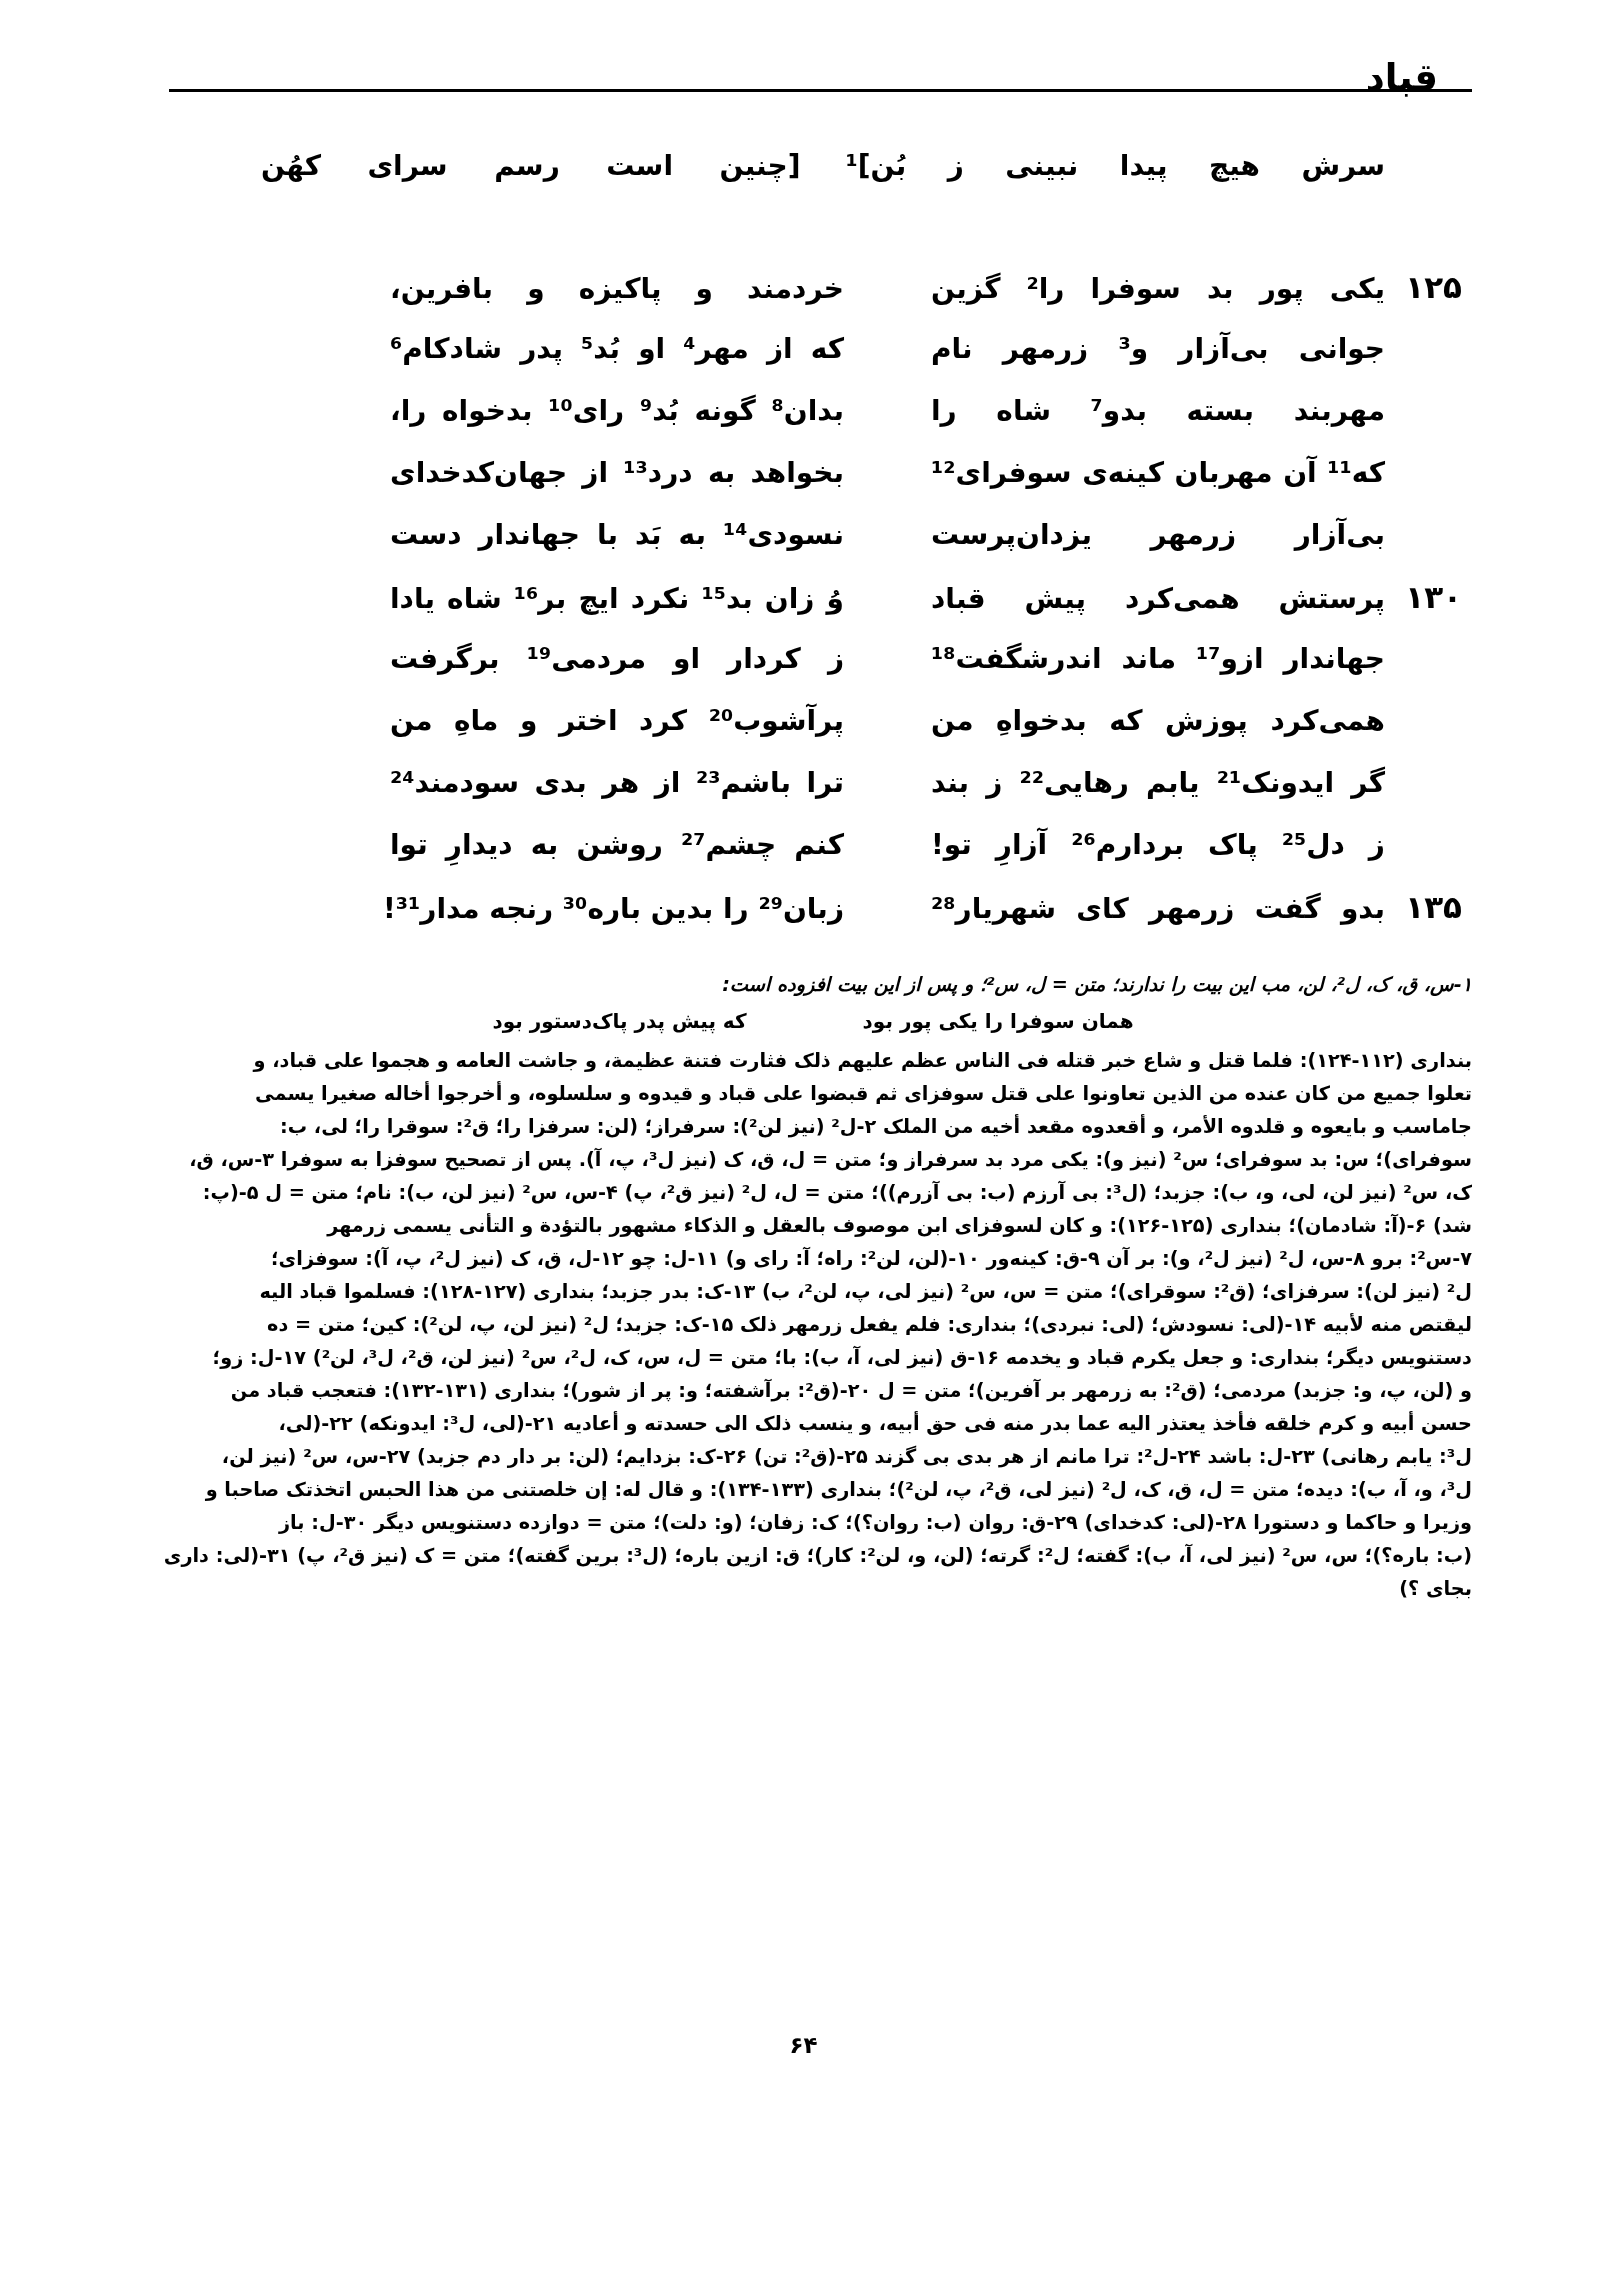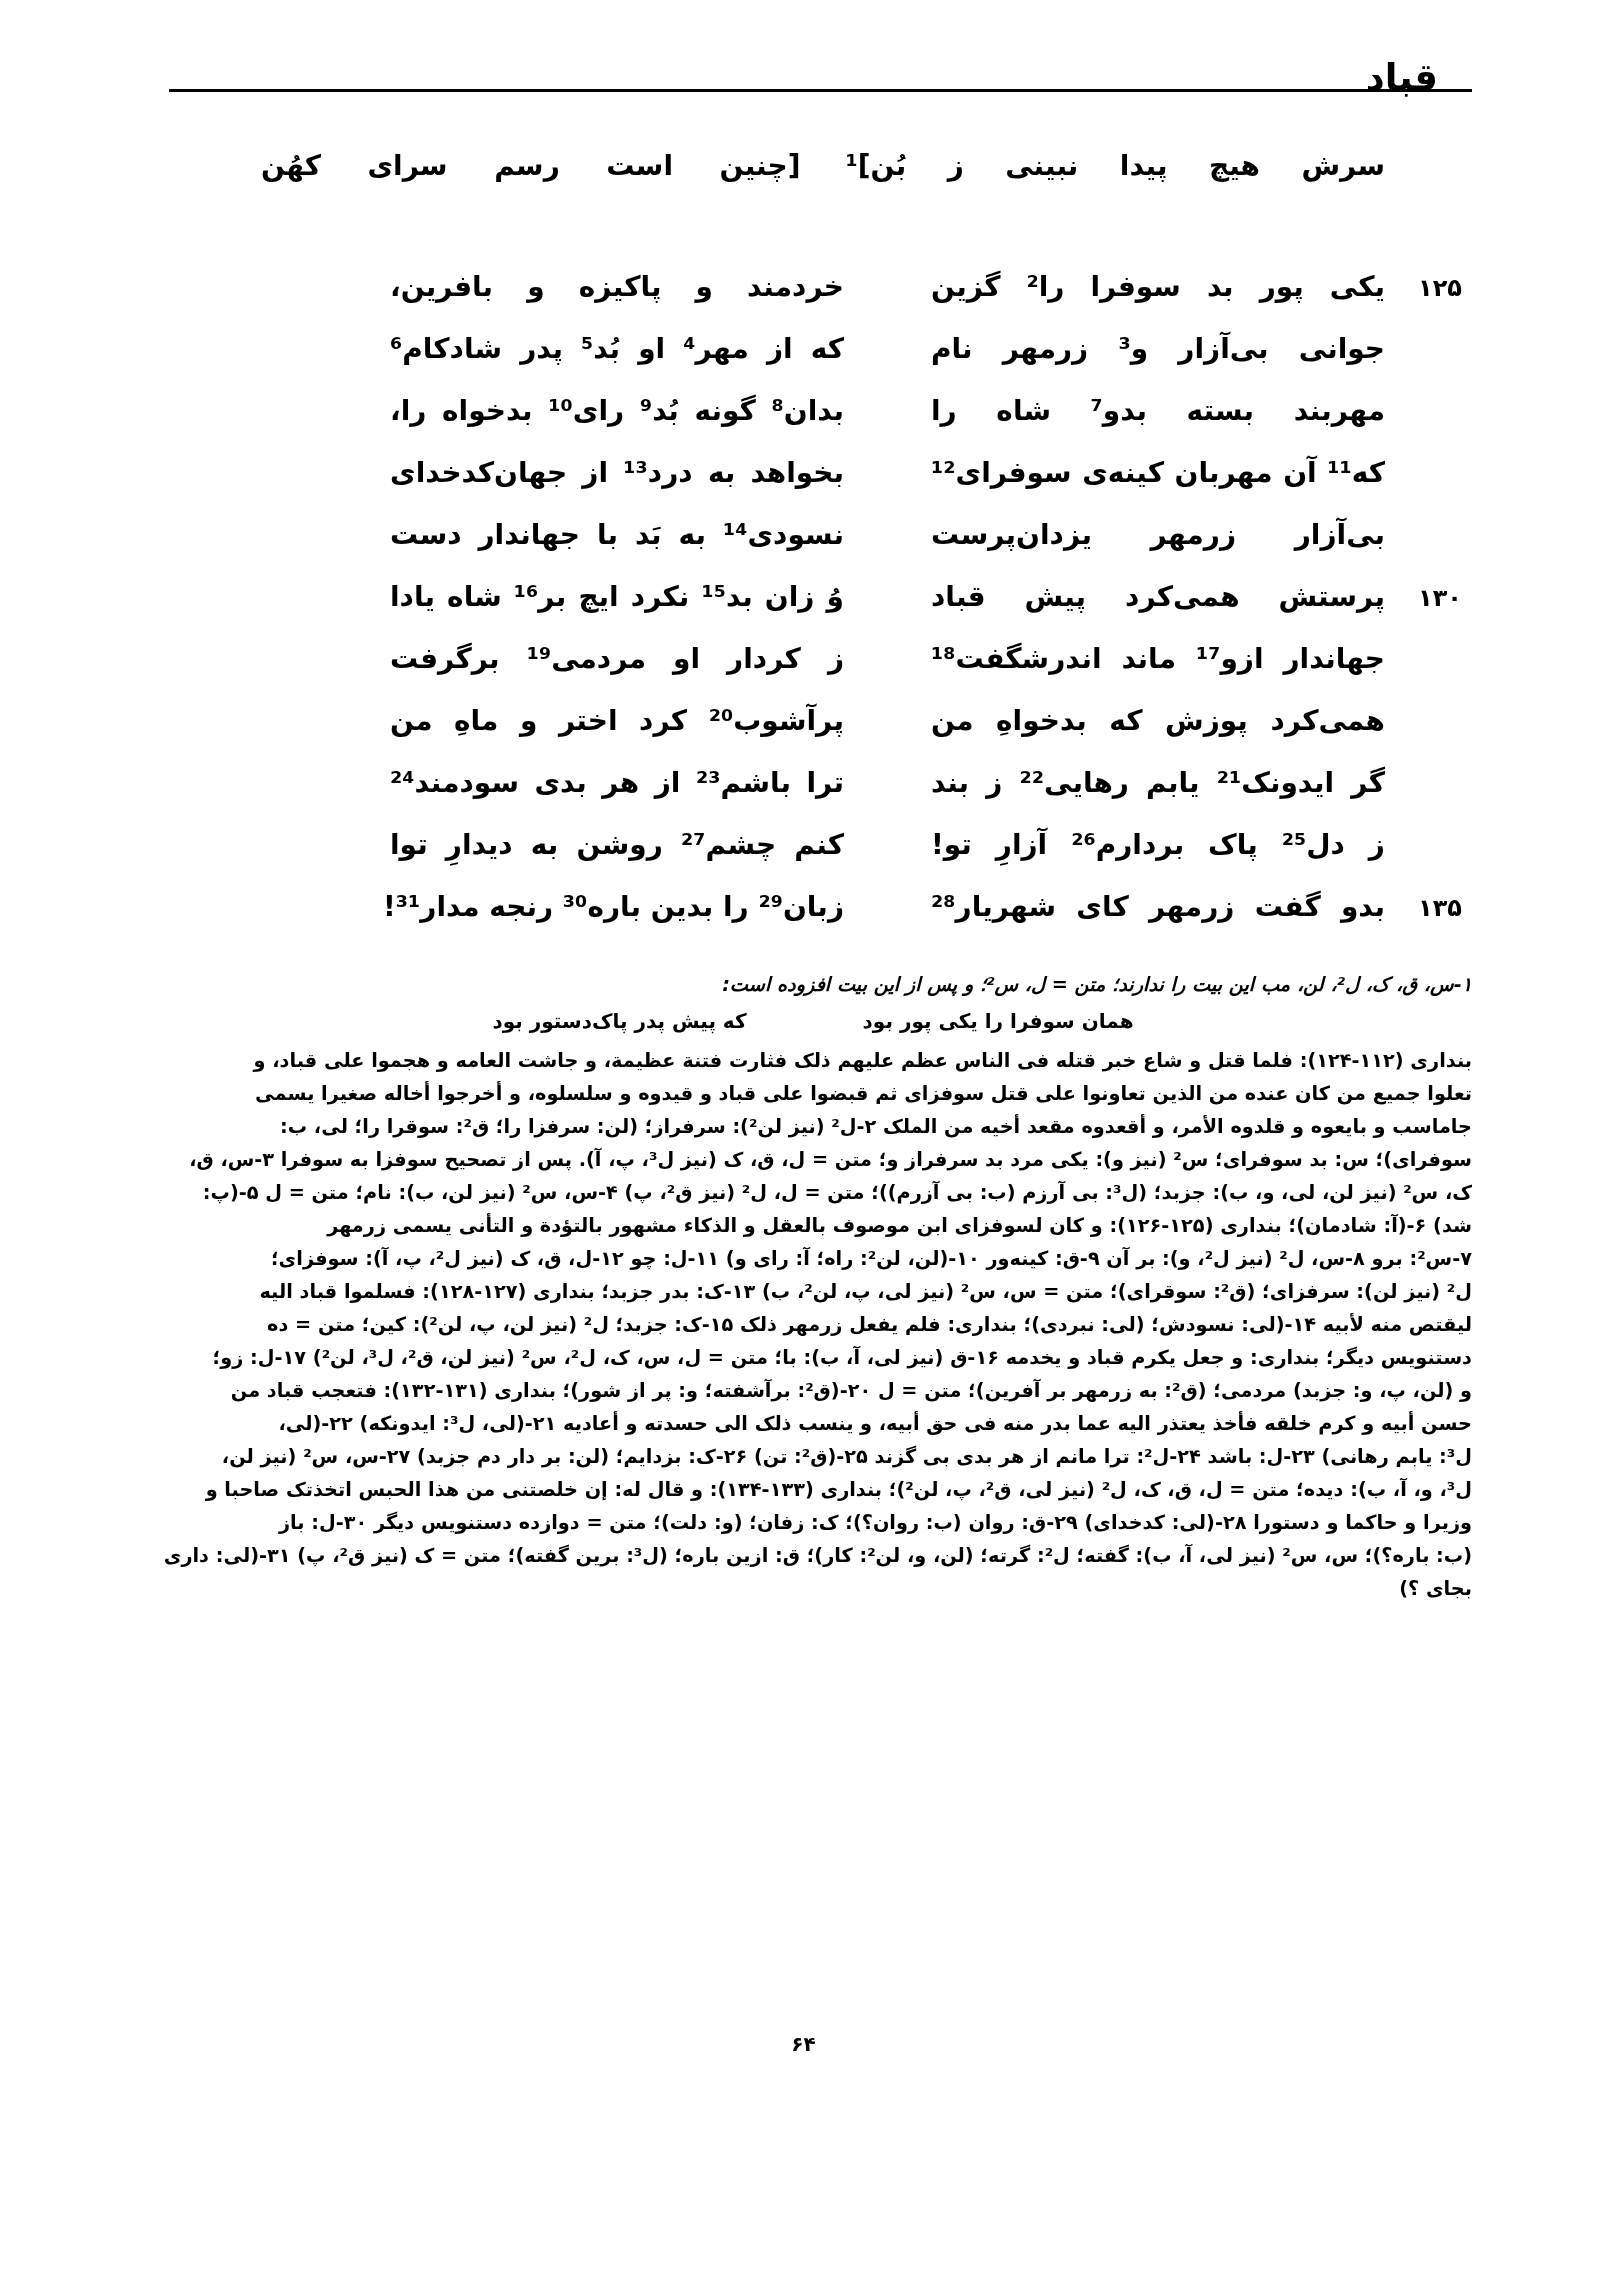--- a/index.html
+++ b/index.html
@@ -26,21 +26,21 @@
     .verse-header .hemi { width: 48%; text-align: justify; text-align-last: justify; }
 
     .verses {
       position: absolute; top: 256px; left: 261px; right: 145px;
     }
     .couplet {
       display: flex; align-items: baseline; height: 62px;
       font-size: 28px; font-weight: bold; line-height: 62px;
     }
     .couplet .num {
-      width: 77px; flex: 0 0 77px; text-align: right; font-size: 24px;
+      width: 77px; flex: 0 0 77px; text-align: right; font-size: 31px;
     }
     .couplet .hemi {
       width: 454px; flex: 0 0 454px;
       text-align: justify; text-align-last: justify; white-space: nowrap;
     }
     .couplet .gap { flex: 0 0 87px; }
 
     .notes {
       position: absolute; top: 968px; left: 154px; right: 135px;
       font-size: 19.3px; font-weight: bold; line-height: 33px;
@@ -48,21 +48,21 @@
     }
     .notes .note-intro { margin: 0; font-style: italic; }
     .notes .inserted-verse {
       display: flex; justify-content: center; gap: 116px;
       margin: 3.9px 0 5.8px 0; font-size: 20px;
     }
     .notes p { margin: 0; text-align: justify; }
 
     .page-number {
       position: absolute; top: 2032px; left: 0; right: 0;
-      text-align: center; font-size: 20px; font-weight: bold;
+      text-align: center; font-size: 23px; font-weight: bold;
       direction: rtl;
     }
   </style>
 </head>
 <body>
 
 <div class="page">
 
   <div class="running-head">قباد</div>
   <div class="head-rule"></div>

